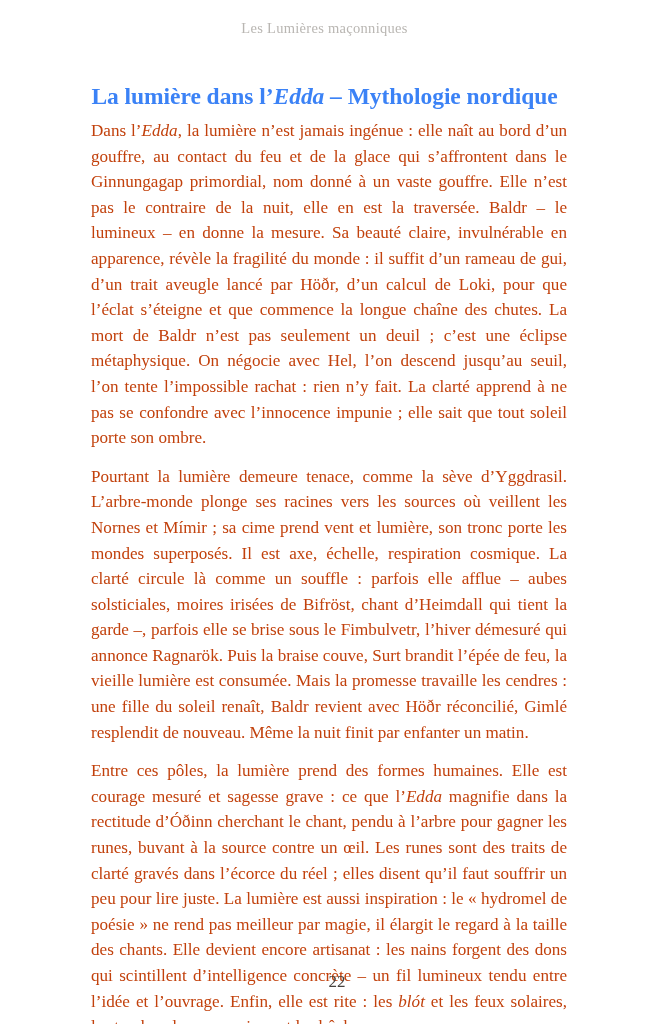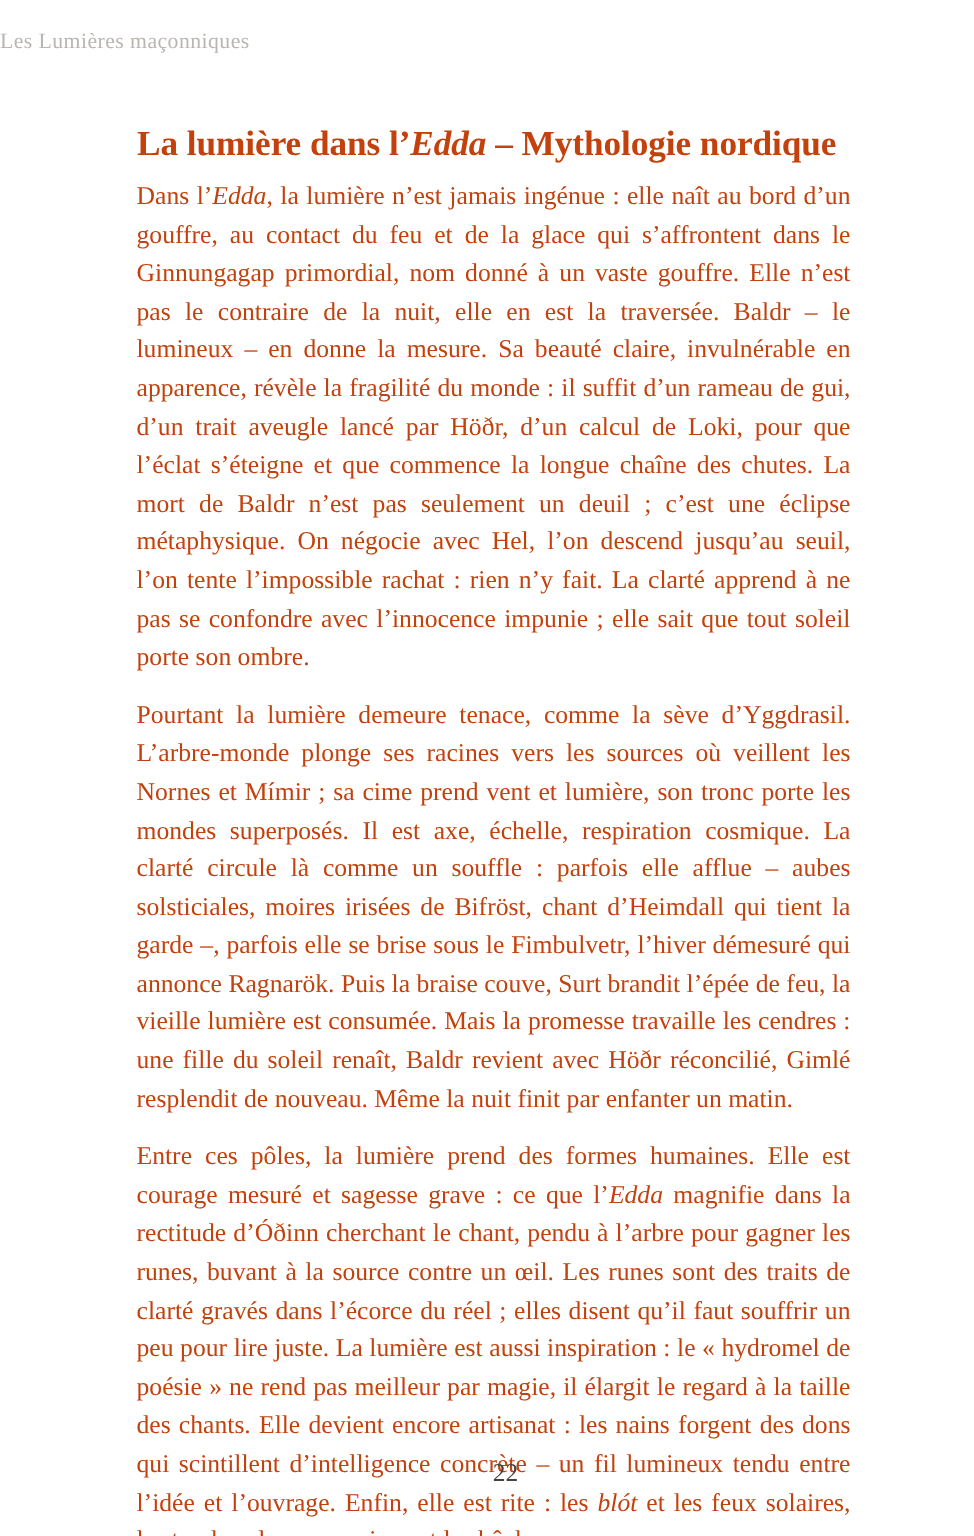--- a/index.html
+++ b/index.html
@@ -18,38 +18,39 @@
     font-family: "Liberation Serif", "DejaVu Serif", serif;
     color: #14110f;
   }
 
   
   .running-header {
     position: absolute;
     top: 20px;
     left: 0;
     right: 0;
+    text-align: center;
     font-size: 14.5px;
     letter-spacing: 0.02em;
     color: #b9b6b2;
     font-family: "Liberation Serif", "DejaVu Serif", serif;
   }
 
   
   .chapter-title {
     position: absolute;
     top: 66px;
     left: 60px;
     right: 60px;
     text-align: center;
     font-size: 23.5px;
     font-weight: bold;
     line-height: 1.25;
     letter-spacing: -0.002em;
-    color: #c2410c;
+    color: #3b82f6;
   }
   .chapter-title .work {
     font-style: italic;
     font-weight: bold;
   }
 
   
   .body-block {
     position: absolute;
     top: 118px;

